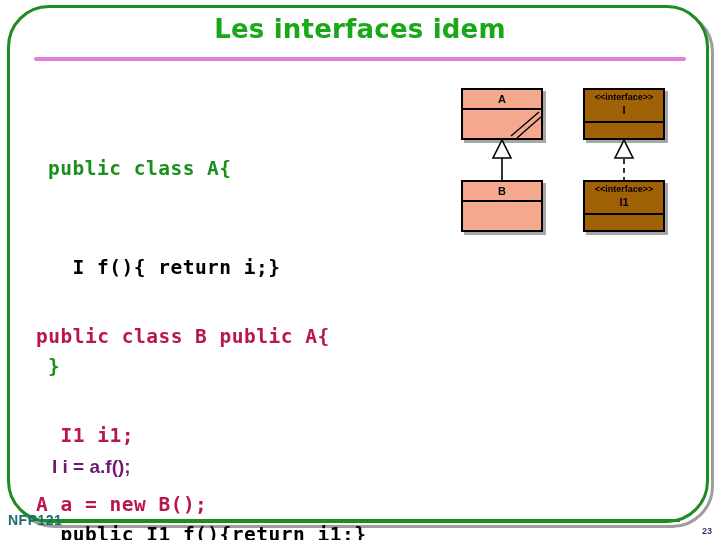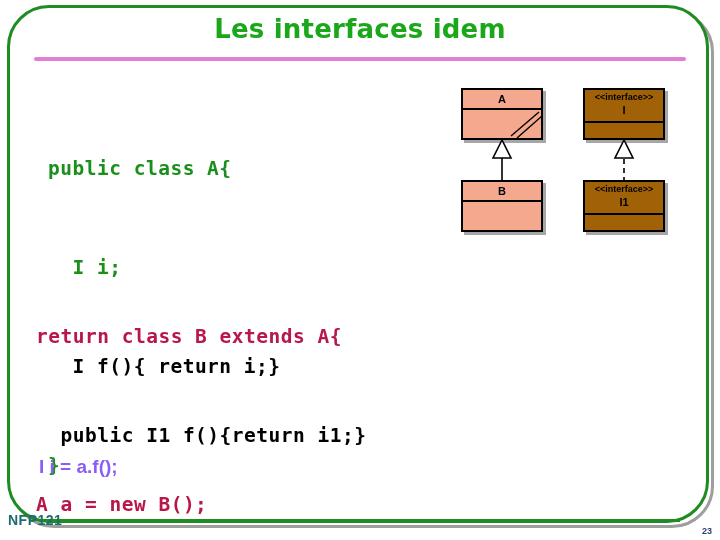--- a/index.html
+++ b/index.html
@@ -75,26 +75,26 @@
   #code-block-a { left: 36px; top: 86px; margin-left: 12px; }
   #code-block-b { left: 36px; top: 254px; }
   #code-block-main { left: 36px; top: 422px; }
 
   .c-green  { color: #1b8f1b; }
   .c-navy   { color: #000000; }
   .c-red    { color: #b81849; }
 
   #stmt-call {
     position: absolute;
-    left: 39px;
+    left: 52px;
     top: 456px;
     font-family: "Liberation Sans", sans-serif;
     font-size: 19px;
     font-weight: 600;
-    color: #8b5cf6;
+    color: #701a75;
     white-space: pre;
   }
 
   
   #uml-diagram {
     position: absolute;
     left: 455px;
     top: 84px;
     width: 230px;
     height: 155px;
@@ -189,27 +189,27 @@
 
 <div id="slide-shadow"></div>
 
 <div id="slide-frame"></div>
 
 <div id="slide-title">Les interfaces idem</div>
 <div id="title-rule"></div>
 
 <div class="code-block" id="code-block-a">
   <div class="c-green">public class A{</div>
-  <div class="c-green">  I i;</div>
   <div class="c-navy">  I f(){ return i;}</div>
   <div class="c-green">}</div>
 </div>
 
 <div class="code-block" id="code-block-b">
-  <div class="c-red">return class B extends A{</div>
+  <div class="c-red">public class B public A{</div>
+  <div class="c-red">  I1 i1;</div>
   <div class="c-navy">  public I1 f(){return i1;}</div>
   
 </div>
 
 <div class="code-block" id="code-block-main">
   <div class="c-red">A a = new B();</div>
 </div>
 <div id="stmt-call">I i = a.f();</div>
 
 <div id="uml-diagram">

